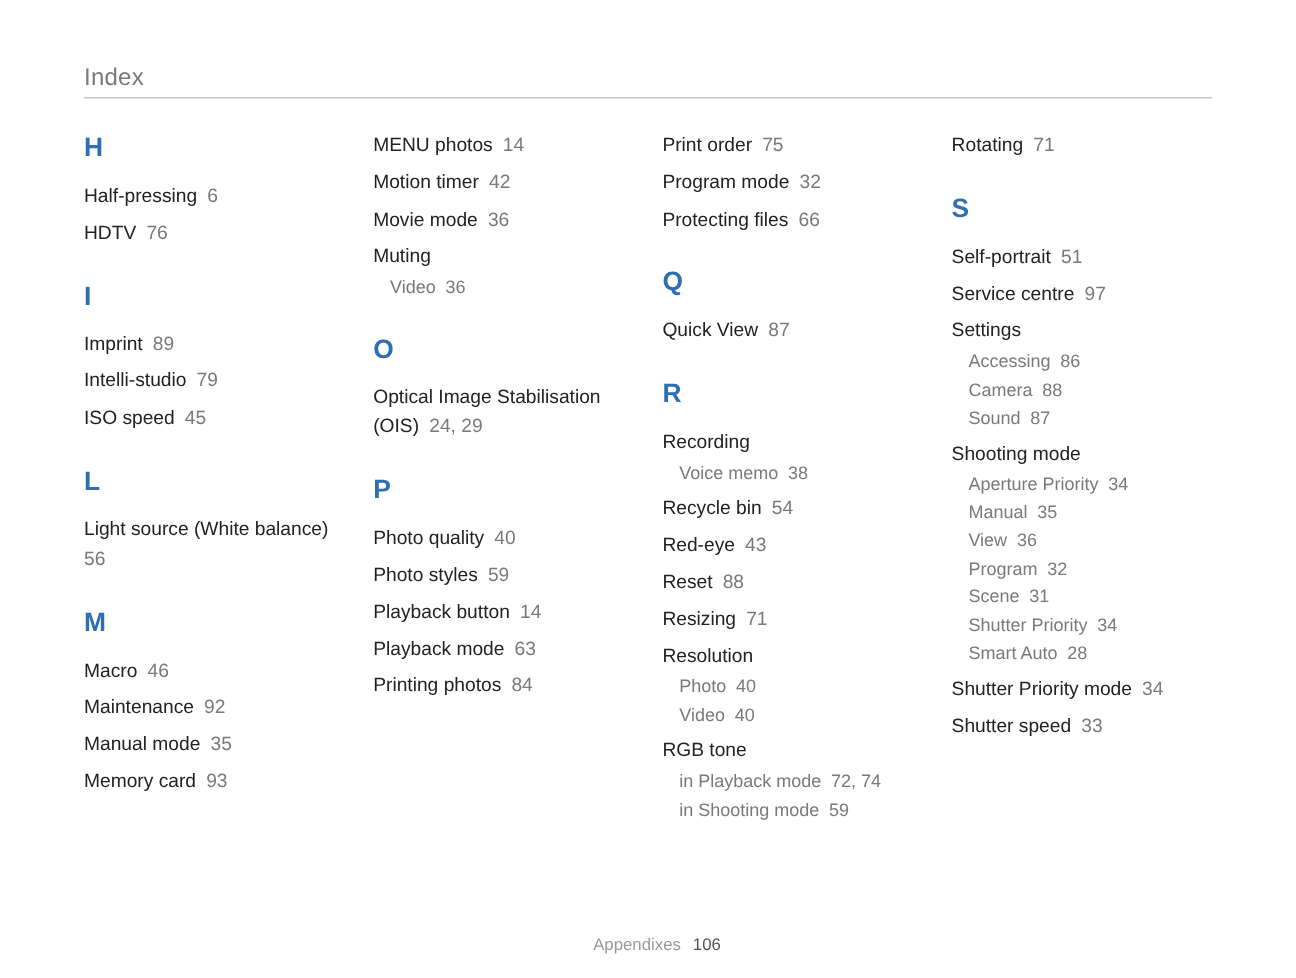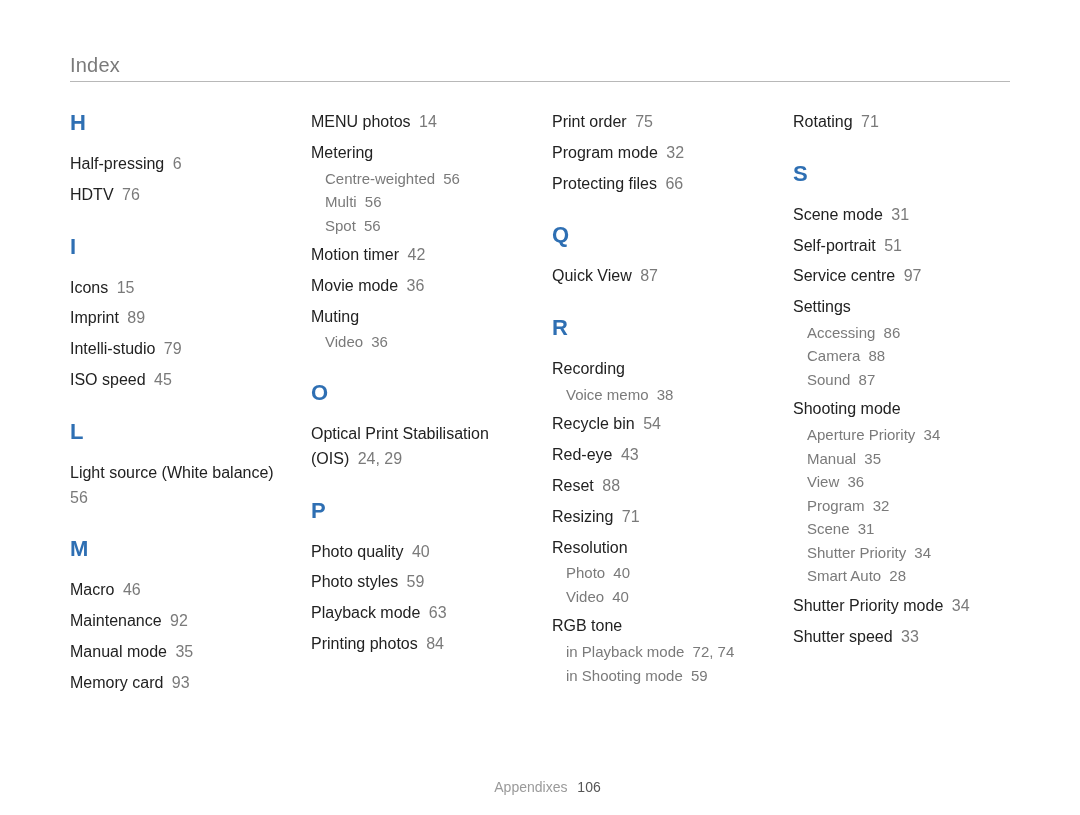--- a/index.html
+++ b/index.html
@@ -93,51 +93,45 @@
   <div class="title">Index</div>
   <div class="rule"></div>
 
   <div class="cols">
 
   <div class="col">
         <div class="section-letter first">H</div>
         <div class="entry"><span>Half-pressing</span><span class="pg">  6</span></div>
         <div class="entry"><span>HDTV</span><span class="pg">  76</span></div>
         <div class="section-letter">I</div>
-        <div class="entry"><span>Icons</span><span class="pg">  15</span></div>
         <div class="entry"><span>Imprint</span><span class="pg">  89</span></div>
         <div class="entry"><span>Intelli-studio</span><span class="pg">  79</span></div>
         <div class="entry"><span>ISO speed</span><span class="pg">  45</span></div>
         <div class="section-letter">L</div>
         <div class="entry"><span>Light source (White balance)</span><span class="pg">  56</span></div>
         <div class="section-letter">M</div>
         <div class="entry"><span>Macro</span><span class="pg">  46</span></div>
         <div class="entry"><span>Maintenance</span><span class="pg">  92</span></div>
         <div class="entry"><span>Manual mode</span><span class="pg">  35</span></div>
         <div class="entry"><span>Memory card</span><span class="pg">  93</span></div>
       </div>
       <div class="col">
         <div class="entry" style="margin-top: 0px;"><span>MENU photos</span><span class="pg">  14</span></div>
-        <div class="topic-with-subs">
-          <div class="entry" style="margin-bottom: 2px;">Metering</div>
-          <div class="sub"><span>Centre-weighted</span><span class="pg">  56</span></div>
-          <div class="sub"><span>Multi</span><span class="pg">  56</span></div>
-          <div class="sub"><span>Spot</span><span class="pg">  56</span></div>
-        </div>
         <div class="entry"><span>Motion timer</span><span class="pg">  42</span></div>
         <div class="entry"><span>Movie mode</span><span class="pg">  36</span></div>
         <div class="topic-with-subs">
           <div class="entry" style="margin-bottom: 2px;">Muting</div>
           <div class="sub"><span>Video</span><span class="pg">  36</span></div>
         </div>
         <div class="section-letter">O</div>
-        <div class="entry"><span>Optical Print Stabilisation (OIS)</span><span class="pg">  24, 29</span></div>
+        <div class="entry"><span>Optical Image Stabilisation (OIS)</span><span class="pg">  24, 29</span></div>
         <div class="section-letter">P</div>
         <div class="entry"><span>Photo quality</span><span class="pg">  40</span></div>
         <div class="entry"><span>Photo styles</span><span class="pg">  59</span></div>
+        <div class="entry"><span>Playback button</span><span class="pg">  14</span></div>
         <div class="entry"><span>Playback mode</span><span class="pg">  63</span></div>
         <div class="entry"><span>Printing photos</span><span class="pg">  84</span></div>
       </div>
       <div class="col">
         <div class="entry" style="margin-top: 0px;"><span>Print order</span><span class="pg">  75</span></div>
         <div class="entry"><span>Program mode</span><span class="pg">  32</span></div>
         <div class="entry"><span>Protecting files</span><span class="pg">  66</span></div>
         <div class="section-letter">Q</div>
         <div class="entry"><span>Quick View</span><span class="pg">  87</span></div>
         <div class="section-letter">R</div>
@@ -156,21 +150,20 @@
         </div>
         <div class="topic-with-subs">
           <div class="entry" style="margin-bottom: 2px;">RGB tone</div>
           <div class="sub"><span>in Playback mode</span><span class="pg">  72, 74</span></div>
           <div class="sub"><span>in Shooting mode</span><span class="pg">  59</span></div>
         </div>
       </div>
       <div class="col">
         <div class="entry" style="margin-top: 0px;"><span>Rotating</span><span class="pg">  71</span></div>
         <div class="section-letter">S</div>
-        <div class="entry"><span>Scene mode</span><span class="pg">  31</span></div>
         <div class="entry"><span>Self-portrait</span><span class="pg">  51</span></div>
         <div class="entry"><span>Service centre</span><span class="pg">  97</span></div>
         <div class="topic-with-subs">
           <div class="entry" style="margin-bottom: 2px;">Settings</div>
           <div class="sub"><span>Accessing</span><span class="pg">  86</span></div>
           <div class="sub"><span>Camera</span><span class="pg">  88</span></div>
           <div class="sub"><span>Sound</span><span class="pg">  87</span></div>
         </div>
         <div class="topic-with-subs">
           <div class="entry" style="margin-bottom: 2px;">Shooting mode</div>

